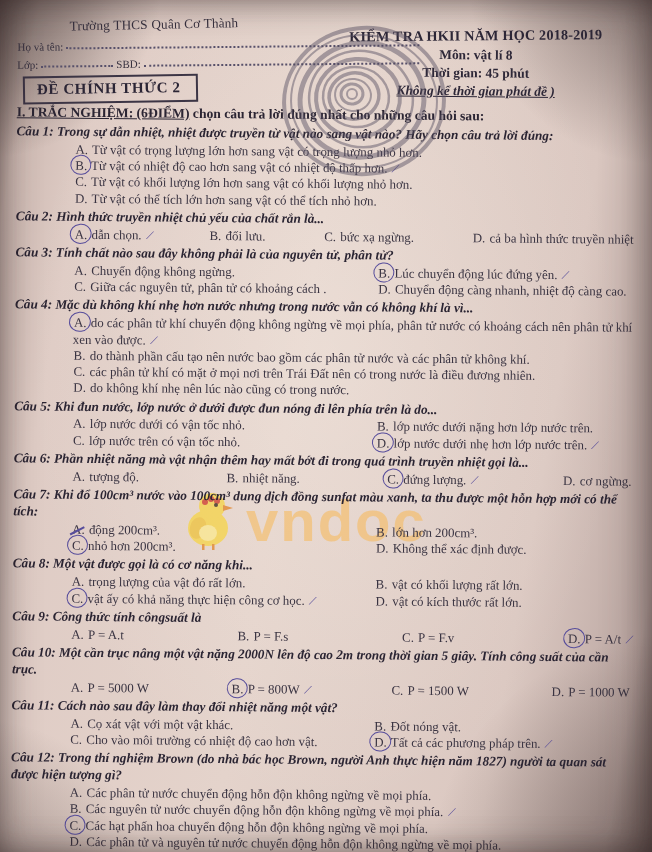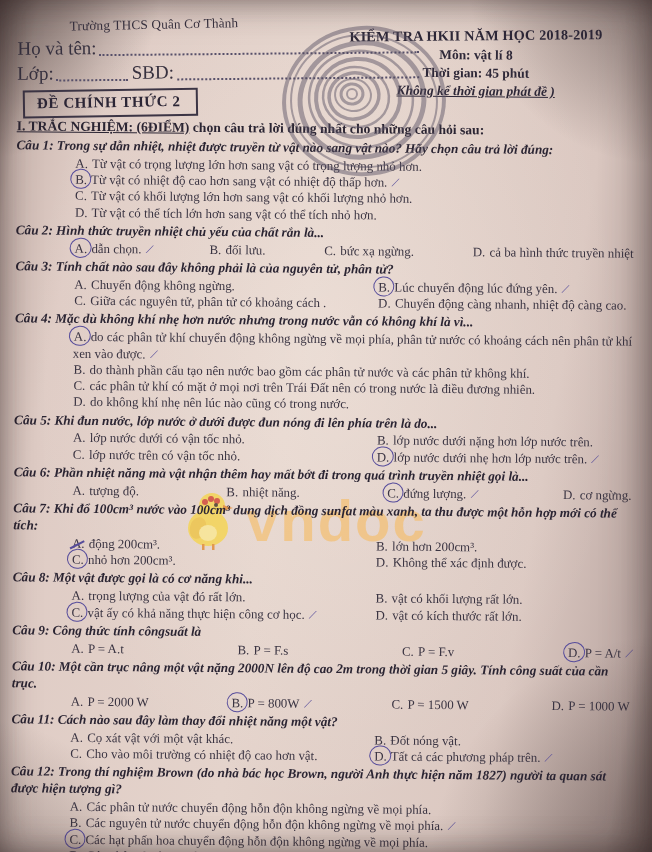--- a/index.html
+++ b/index.html
@@ -17,21 +17,21 @@
   .vignette{position:absolute;inset:0;pointer-events:none;z-index:9;
     box-shadow:inset 0 14px 40px -18px rgba(50,35,35,.55), inset 0 -16px 38px -20px rgba(50,35,35,.5),
                inset 22px 0 44px -26px rgba(50,35,35,.45), inset -26px 0 50px -24px rgba(50,35,35,.5);}
   .sheet{position:absolute;left:14px;top:10px;width:624px;transform:rotate(.5deg);color:#37313f;z-index:2;}
 
   
   .hdr{display:flex;position:relative;margin-bottom:2px;}
   .hdr-left{width:47%;padding-top:8px;font-size:13px;}
   .school{padding-left:52px;font-size:13.2px;letter-spacing:.2px;transform:rotate(-1.6deg);white-space:nowrap;}
   .fieldrow{display:flex;align-items:flex-end;margin-top:3px;white-space:nowrap;transform:rotate(-1deg);width:138%;}
-  .fieldrow .lbl{font-size:19px;}
+  .fieldrow .lbl{font-size:11px;}
   .dotline{flex:1;border-bottom:2px dotted #57506a;margin:0 3px 3px 3px;height:10px;}
   .dot-fixed{border-bottom:2px dotted #57506a;margin:0 3px 3px 3px;height:10px;width:72px;}
   .exam-box{display:inline-block;border:2px solid #3c3545;padding:3px 15px 4px 12px;font-weight:bold;
     font-size:15px;letter-spacing:.6px;margin:7px 0 0 6px;transform:rotate(-1.4deg);color:#2b2535;}
   .hdr-right{width:53%;text-align:center;padding-top:16px;font-size:13.4px;position:relative;z-index:1;}
   .exam-title{font-weight:bold;font-size:14.2px;letter-spacing:.2px;white-space:nowrap;transform:rotate(-1deg);color:#2e2838;}
   .exam-sub{font-weight:bold;margin-top:3px;color:#2e2838;}
   .exam-time{font-weight:bold;margin-top:2px;color:#2e2838;}
   .exam-note{font-weight:bold;font-style:italic;text-decoration:underline;margin-top:2px;color:#2e2838;}
 
@@ -221,21 +221,21 @@
         <div class="opts row">
           <div class="opt"><span class="okey">A.</span> <span>P = A.t</span></div>
           <div class="opt"><span class="okey">B.</span> <span>P = F.s</span></div>
           <div class="opt"><span class="okey">C.</span> <span>P = F.v</span></div>
           <div class="opt"><span class="okey circled">D.</span> <span>P = A/t</span><span class="pen-tick">∕</span></div>
         </div>
       </div>
       <div class="q">
         <div class="q-prompt"><span class="q-label">Câu 10:</span> Một cần trục nâng một vật nặng 2000N lên độ cao 2m trong thời gian 5 giây. Tính công suất của cần trục.</div>
         <div class="opts row">
-          <div class="opt"><span class="okey">A.</span> <span>P = 2000 W</span></div>
+          <div class="opt"><span class="okey">A.</span> <span>P = 5000 W</span></div>
           <div class="opt"><span class="okey circled">B.</span> <span>P = 800W</span><span class="pen-tick">∕</span></div>
           <div class="opt"><span class="okey">C.</span> <span>P = 1500 W</span></div>
           <div class="opt"><span class="okey">D.</span> <span>P = 1000 W</span></div>
         </div>
       </div>
       <div class="q">
         <div class="q-prompt"><span class="q-label">Câu 11:</span> Cách nào sau đây làm thay đổi nhiệt năng một vật?</div>
         <div class="opts grid">
           <div class="opt"><span class="okey">A.</span> <span>Cọ xát vật với một vật khác.</span></div>
           <div class="opt"><span class="okey">B.</span> <span>Đốt nóng vật.</span></div>

